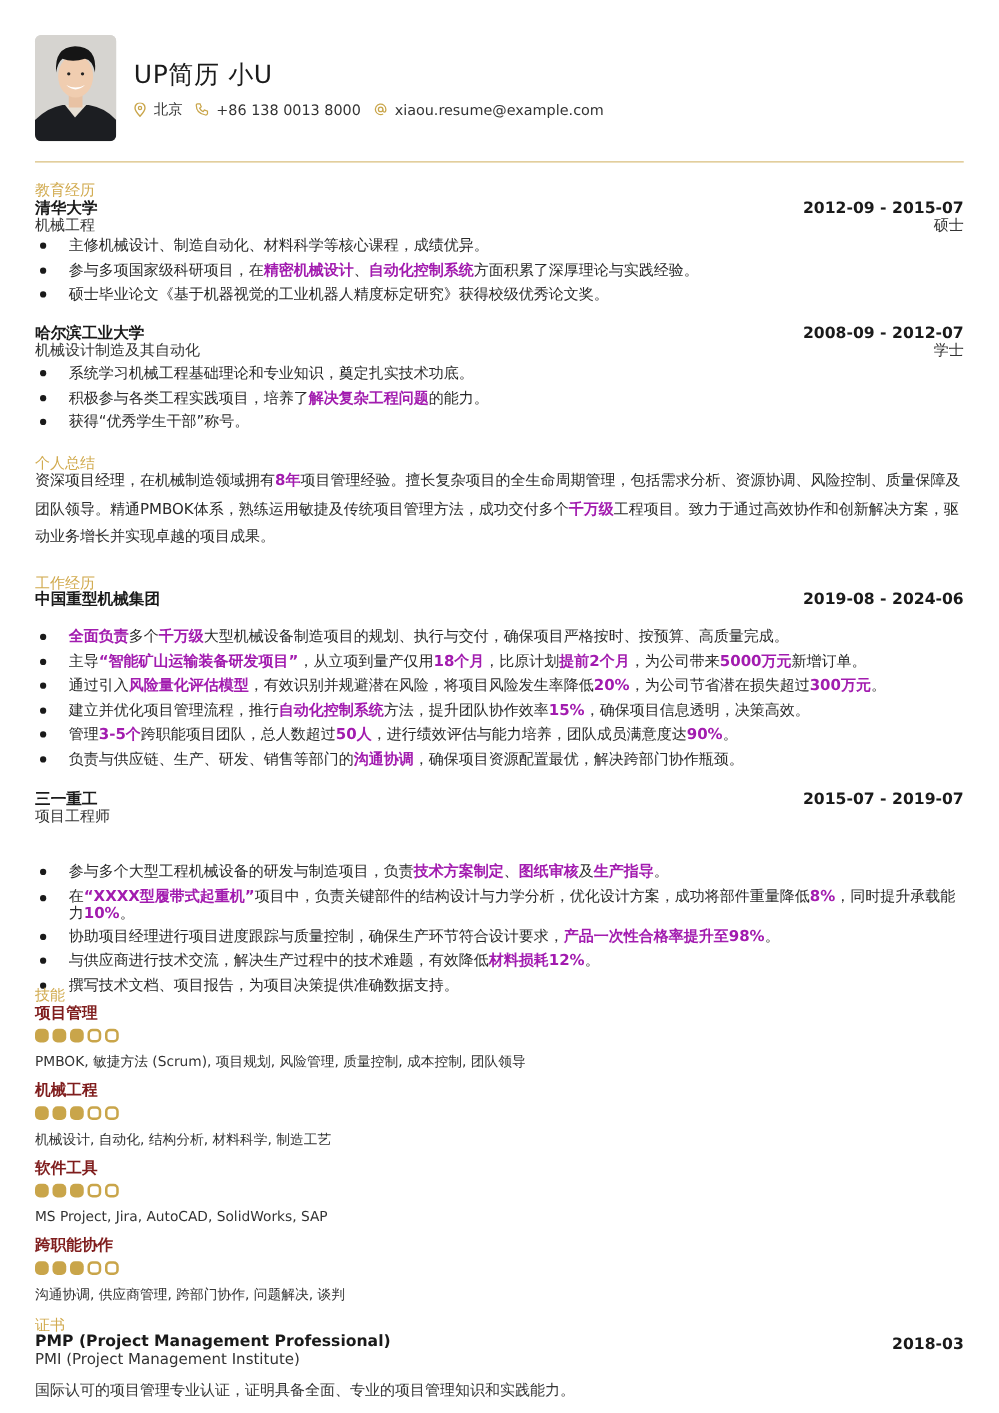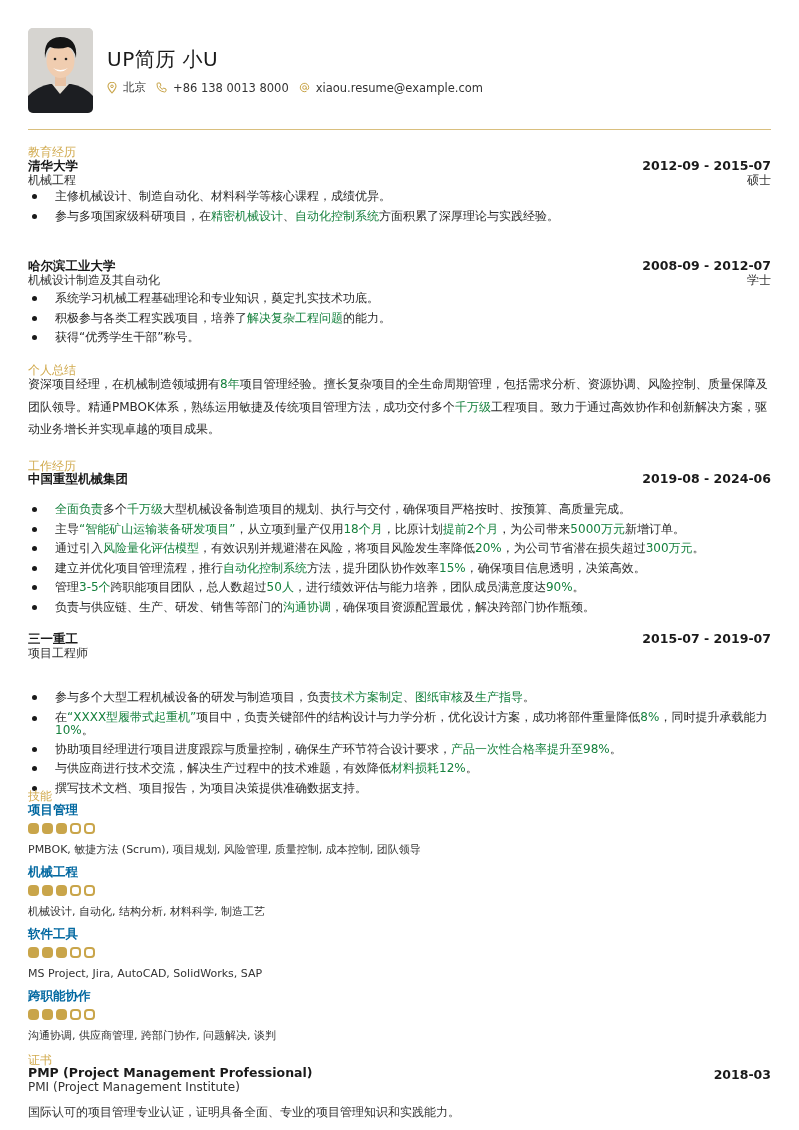--- a/index.html
+++ b/index.html
@@ -21,26 +21,26 @@
   .org { font-size: 12.5px; font-weight: bold; color: #1a1a1a; line-height: 14px; }
   .sub { font-size: 12px; color: #333; line-height: 14px; }
   .right-top { position: absolute; right: 0; top: 0; font-size: 12.5px; font-weight: bold; color: #1a1a1a; line-height: 14px; }
   .right-sub { position: absolute; right: 0; top: 14px; font-size: 12px; color: #333; line-height: 14px; }
 
   ul.bullets { position: absolute; left: 0; list-style: none; width: 743px; }
   ul.bullets li { position: relative; padding-left: 27px; font-size: 12px; color: #2a2a2a; line-height: 19.5px; }
   ul.bullets li::before { content: ""; position: absolute; left: 4px; top: 7px; width: 5px; height: 5px; border-radius: 50%; background: #1a1a1a; }
   ul.bullets li.two { line-height: 13px; padding-top: 3px; padding-bottom: 3px; }
   ul.bullets li.two::before { top: 8px; }
-  b { font-weight: normal; color: #15803d; }
+  b { font-weight: bold; color: #a21caf; }
 
   .summary { position: absolute; left: 0; width: 743px; font-size: 12px; line-height: 22.5px; color: #2a2a2a; }
 
   .skill { position: absolute; left: 0; }
-  .skill-name { font-size: 12.5px; font-weight: bold; color: #0369a1; line-height: 14px; }
+  .skill-name { font-size: 12.5px; font-weight: bold; color: #7f1d1d; line-height: 14px; }
   .dots { display: flex; margin-top: 6px; }
   .dot { width: 11px; height: 11px; border-radius: 4px; margin-right: 3px; }
   .dot.full { background: #c9a54a; }
   .dot.empty { border: 2px solid #c9a54a; background: #fff; }
   .skill-desc { font-size: 11px; color: #333; margin-top: 9px; line-height: 13px; }
 
   .cert-desc { position: absolute; left: 0; font-size: 12px; color: #333; }
 </style>
 </head>
 <body>
@@ -92,20 +92,21 @@
 
   <div class="row" style="top:159px">
     <div class="org">清华大学</div>
     <div class="sub">机械工程</div>
     <div class="right-top">2012-09 - 2015-07</div>
     <div class="right-sub">硕士</div>
   </div>
   <ul class="bullets" style="top:187px">
     <li>主修机械设计、制造自动化、材料科学等核心课程，成绩优异。</li>
     <li>参与多项国家级科研项目，在<b>精密机械设计</b>、<b>自动化控制系统</b>方面积累了深厚理论与实践经验。</li>
+    <li>硕士毕业论文《基于机器视觉的工业机器人精度标定研究》获得校级优秀论文奖。</li>
   </ul>
 
   <div class="row" style="top:259px">
     <div class="org">哈尔滨工业大学</div>
     <div class="sub">机械设计制造及其自动化</div>
     <div class="right-top">2008-09 - 2012-07</div>
     <div class="right-sub">学士</div>
   </div>
   <ul class="bullets" style="top:289px">
     <li>系统学习机械工程基础理论和专业知识，奠定扎实技术功底。</li>

